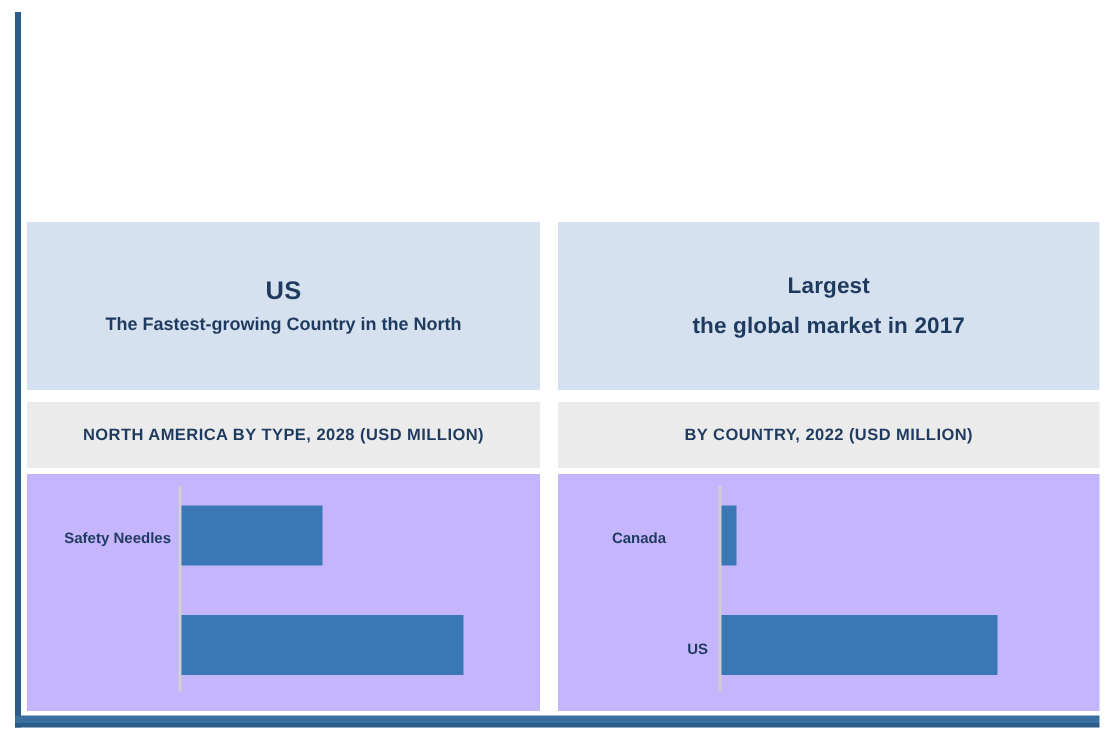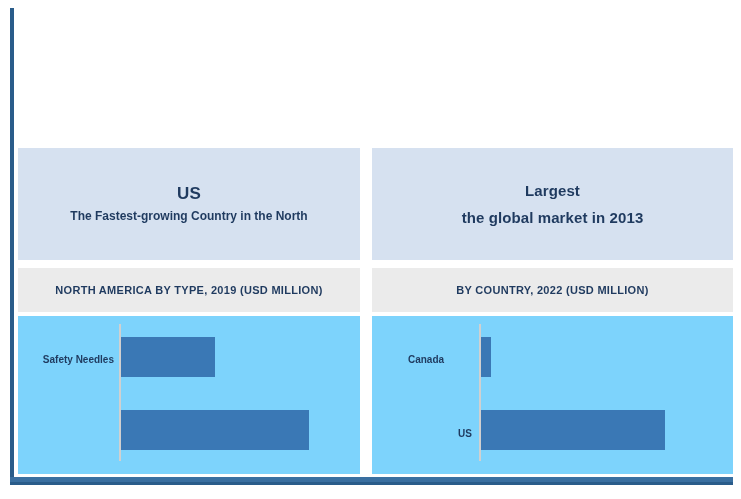--- a/index.html
+++ b/index.html
@@ -80,21 +80,21 @@
     display:flex;align-items:center;justify-content:center;
     color:#1F3A5F;
     font-size:11px;font-weight:bold;letter-spacing:0.3px;
     text-align:center;
   }
   .chart-title-left{left:18px;width:342px;}
   .chart-title-right{left:372px;width:361px;}
   
   .chart{
     position:absolute;top:316px;height:158px;
-    background:#7dd3fc;
+    background:#c4b5fd;
   }
   .chart-left{left:18px;width:342px;}
   .chart-right{left:372px;width:361px;}
   .axis{
     position:absolute;top:8px;width:2px;height:137px;
     background:#D0D0D0;
   }
   .chart-left .axis{left:101px;}
   .chart-right .axis{left:107px;}
   .bar-label{
@@ -119,24 +119,24 @@
   <div class="frame-bottom2"></div>
 
 
   <div class="panel panel-left">
     <div class="panel-big">US</div>
     <div class="panel-sub">The Fastest-growing Country in the North</div>
   </div>
 
   <div class="panel panel-right">
     <div class="panel-line">Largest</div>
-    <div class="panel-line">the global market in 2013</div>
+    <div class="panel-line">the global market in 2017</div>
   </div>
 
-  <div class="chart-title chart-title-left">NORTH AMERICA BY TYPE, 2019 (USD MILLION)</div>
+  <div class="chart-title chart-title-left">NORTH AMERICA BY TYPE, 2028 (USD MILLION)</div>
   <div class="chart-title chart-title-right">BY COUNTRY, 2022 (USD MILLION)</div>
 
   <div class="chart chart-left">
     <div class="axis" style="background: rgb(208, 208, 208);"></div>
 
     <div class="bar-label" style="left:0px;top:37px;width:96px;">Safety Needles</div>
     <div class="bar" id="bar-l0" style="left: 103px; top: 21px; width: 94px; background: rgb(58, 120, 181);"></div>
 
     <div class="bar" id="bar-l1" style="left: 103px; top: 94px; width: 188px; background: rgb(58, 120, 181);"></div>
   </div>

